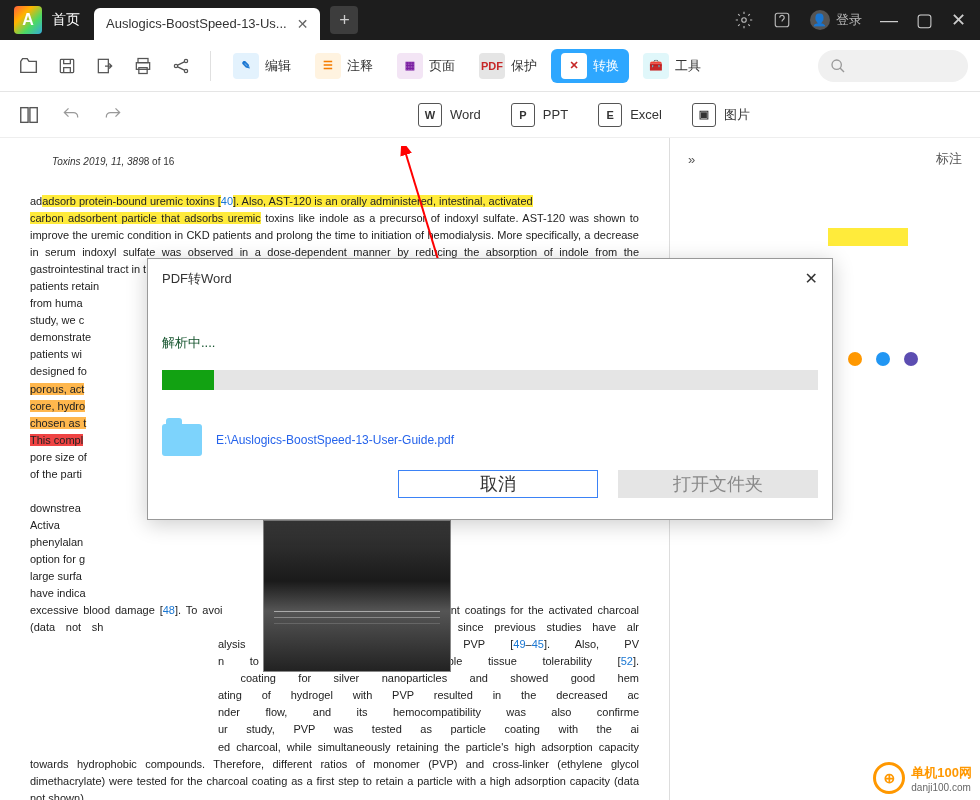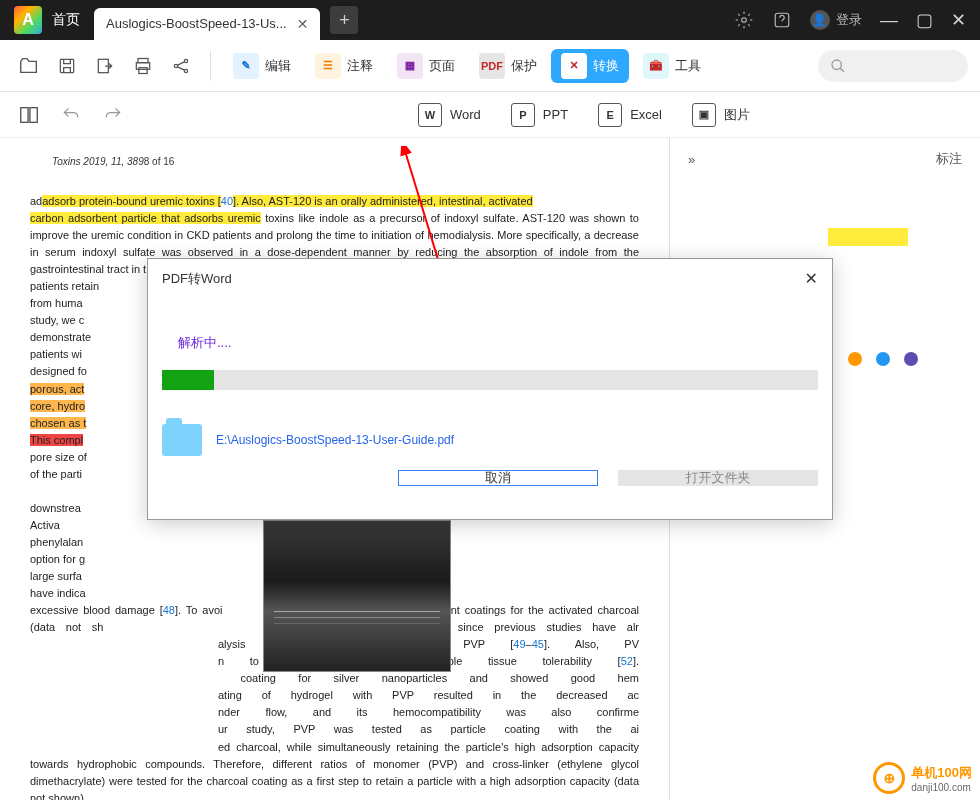--- a/index.html
+++ b/index.html
@@ -36,29 +36,29 @@
 .hl3 { background: #ffb74d; }
 .ref { color: #1976d2; }
 .side { width: 310px; background: #fff; padding: 12px 18px; }
 .sidetop { display: flex; align-items: center; gap: 14px; font-size: 13px; color: #555; }
 .swatchbar { display: flex; gap: 14px; margin-top: 106px; }
 .swatch { width: 14px; height: 14px; border-radius: 50%; }
 .arrow { position: absolute; left: 400px; top: 146px; pointer-events: none; z-index: 5; }
 .dialog { position: absolute; left: 147px; top: 258px; width: 686px; height: 262px; background: #fff; border: 1px solid #999; box-shadow: 0 4px 20px rgba(0,0,0,0.2); z-index: 10; }
 .dtitle { display: flex; justify-content: space-between; align-items: center; padding: 10px 14px; font-size: 13px; color: #333; }
 .dclose { font-size: 16px; color: #333; cursor: pointer; }
-.dstatus { padding: 0 30px 10px; font-size: 13px; color: #6d28d9; margin-top: 36px; }
+.dstatus { padding: 0 14px 10px; font-size: 13px; color: #14532d; margin-top: 36px; }
 .progress { margin: 8px 14px; height: 20px; background: #e5e5e5; position: relative; }
 .progfill { height: 100%; background: #12a212; width: 8%; }
 .filerow { display: flex; align-items: center; gap: 14px; padding: 14px; margin-top: 20px; }
 .fileicon { width: 40px; height: 32px; background: #7dd3fc; border-radius: 3px; position: relative; }
 .fileicon::before { content: ''; position: absolute; top: -6px; left: 4px; width: 16px; height: 6px; background: #7dd3fc; border-radius: 3px 3px 0 0; }
 .filepath { color: #2563eb; font-size: 12px; }
 .dbtns { display: flex; gap: 20px; justify-content: flex-end; padding: 0 14px 14px; }
-.dbtn { width: 200px; height: 16px; display: flex; align-items: center; justify-content: center; font-size: 13px; }
+.dbtn { width: 200px; height: 28px; display: flex; align-items: center; justify-content: center; font-size: 18px; }
 .dbtn.cancel { background: #fff; border: 1px solid #3b82f6; color: #333; }
 .dbtn.open { background: #e5e5e5; color: #888; }
 .bwimg { position: absolute; left: 263px; top: 520px; width: 188px; height: 152px; background: linear-gradient(180deg,#3a3a3a 0%,#1a1a1a 40%,#555 60%,#222 100%); z-index: 8; border: 1px solid #888; }
 .bwimg::after { content:''; position:absolute; left:10px; right:10px; top:90px; height:1px; background:#aaa; box-shadow:0 6px 0 #888,0 12px 0 #666; }
 .wm { position: absolute; right: 8px; bottom: 6px; display: flex; align-items: center; gap: 6px; font-size: 13px; z-index: 20; }
 .wm-icon { width: 32px; height: 32px; border: 3px solid #ff9800; border-radius: 50%; display: flex; align-items: center; justify-content: center; color: #ff9800; font-weight: bold; font-size: 14px; }
 .wm-text { color: #ff9800; font-weight: bold; }
 .wm-sub { color: #666; font-size: 10px; }
 </style>
 </head>

